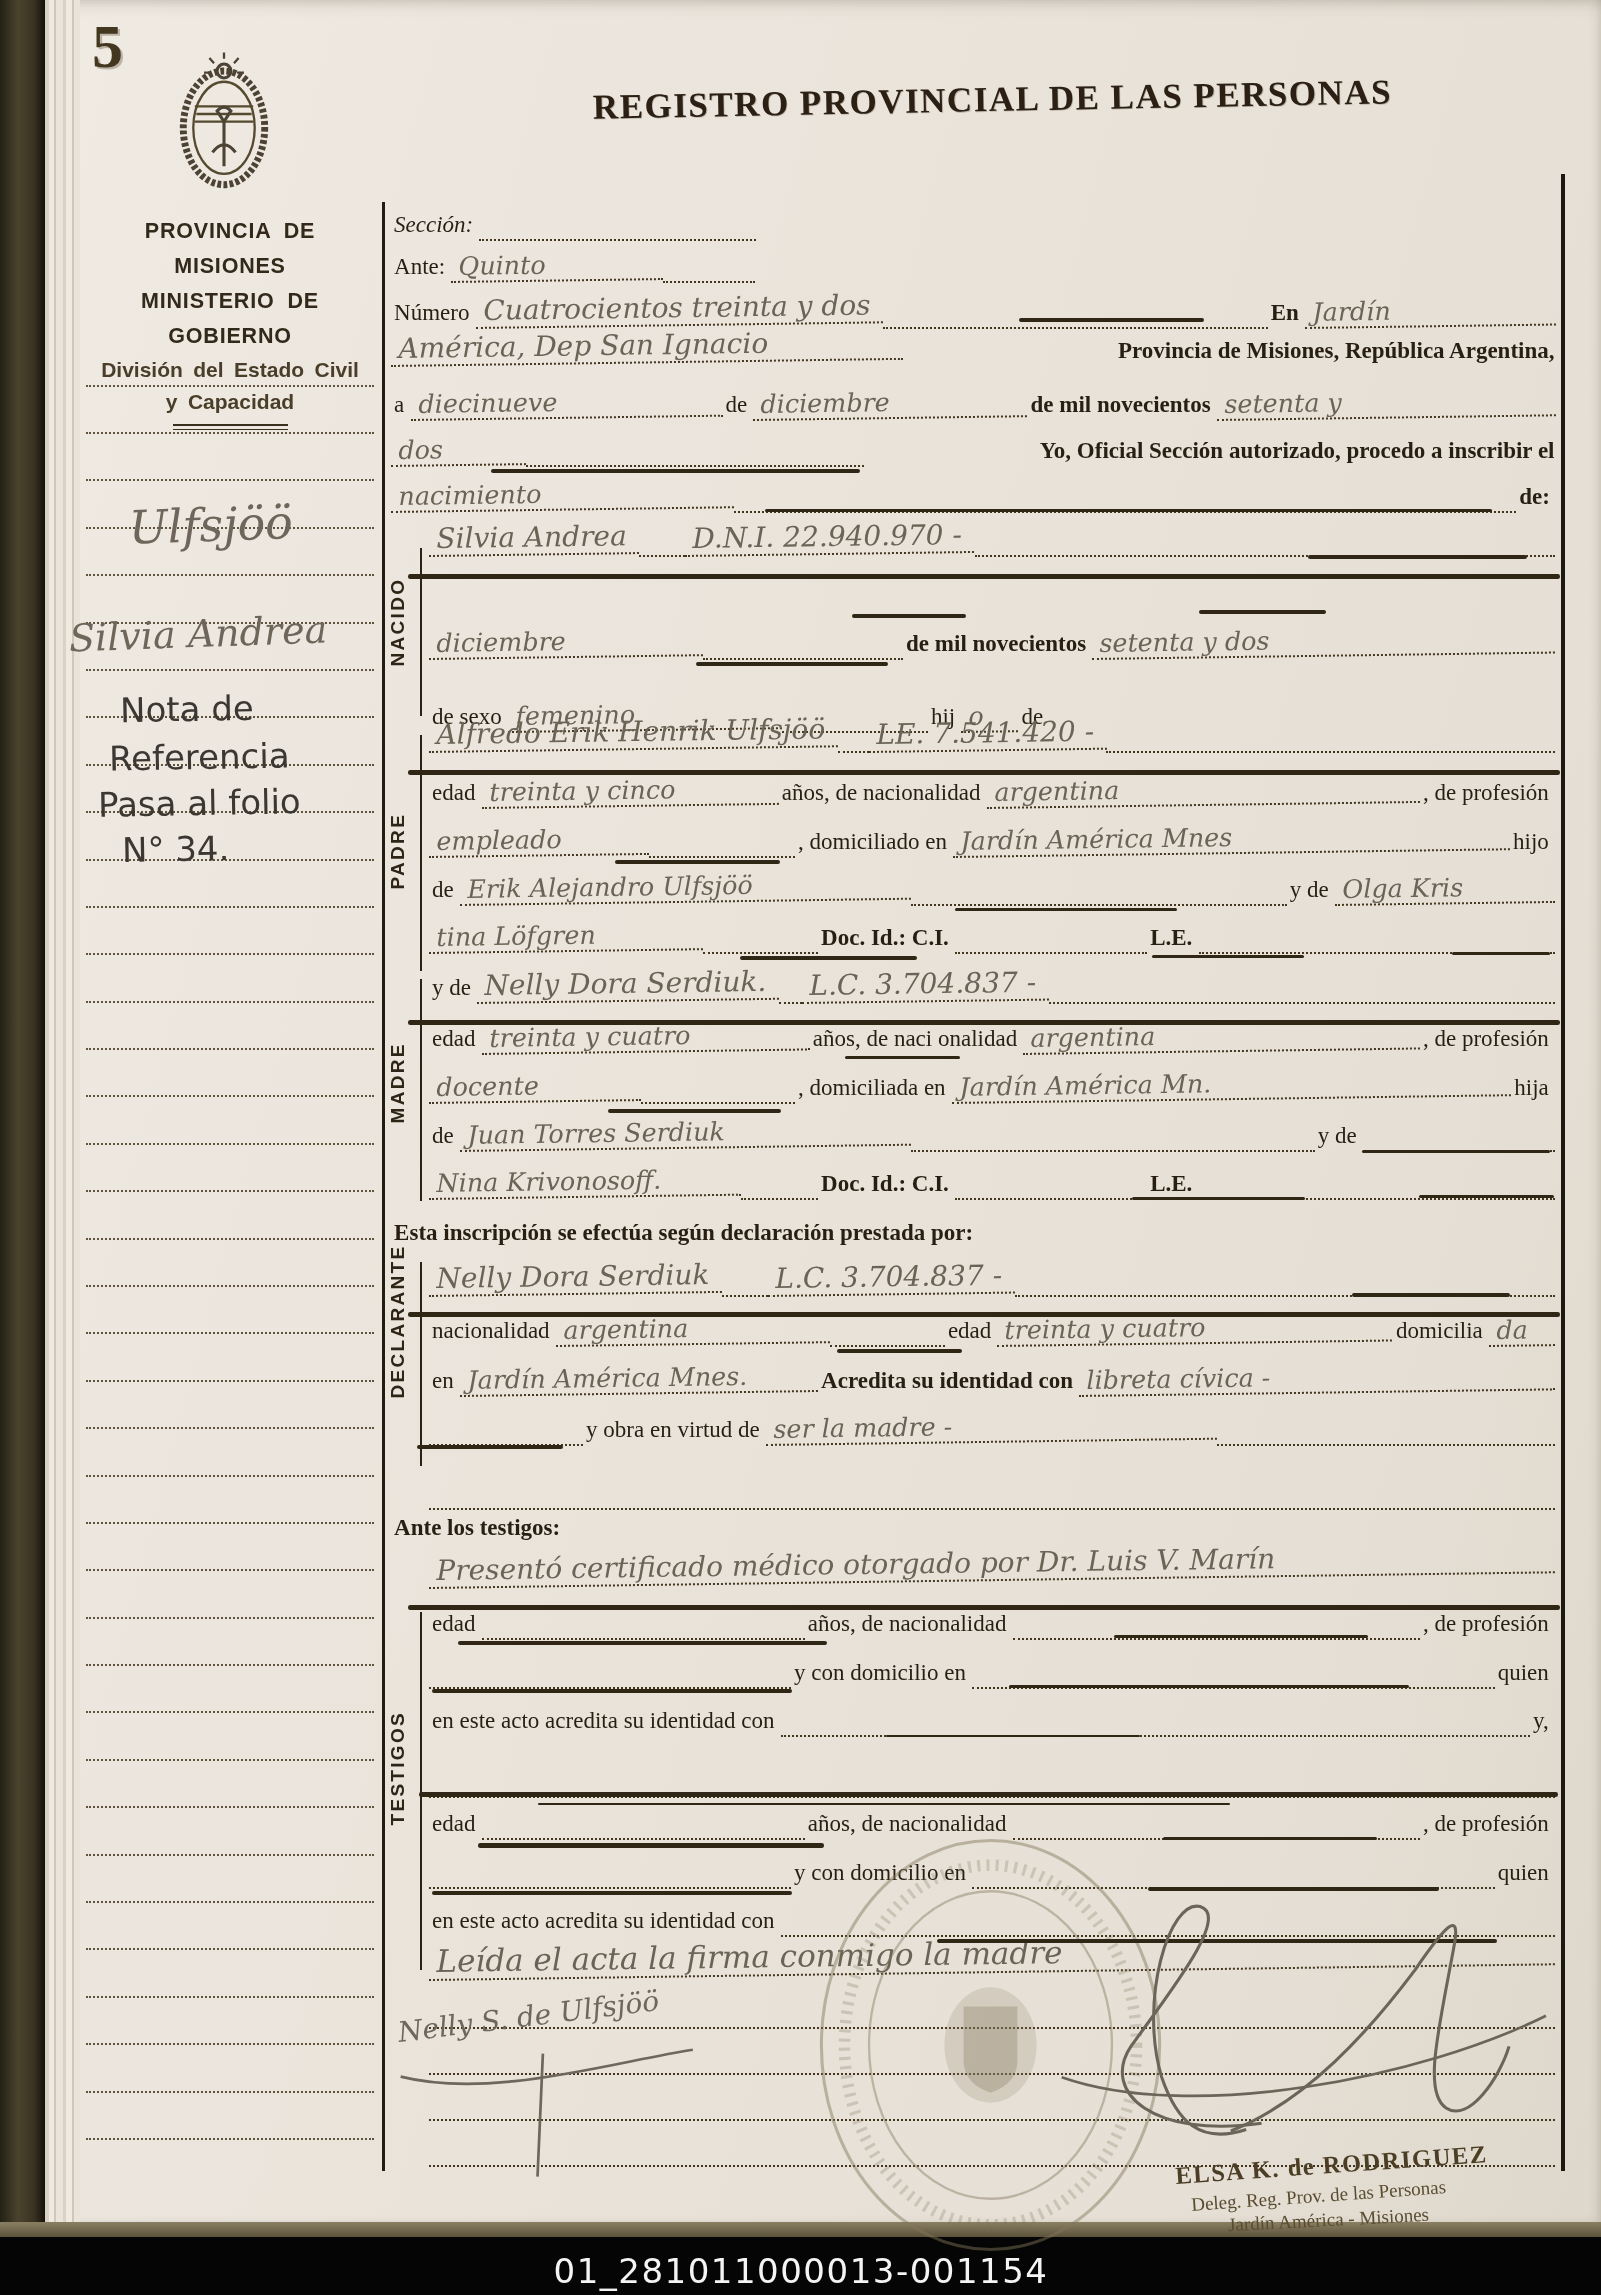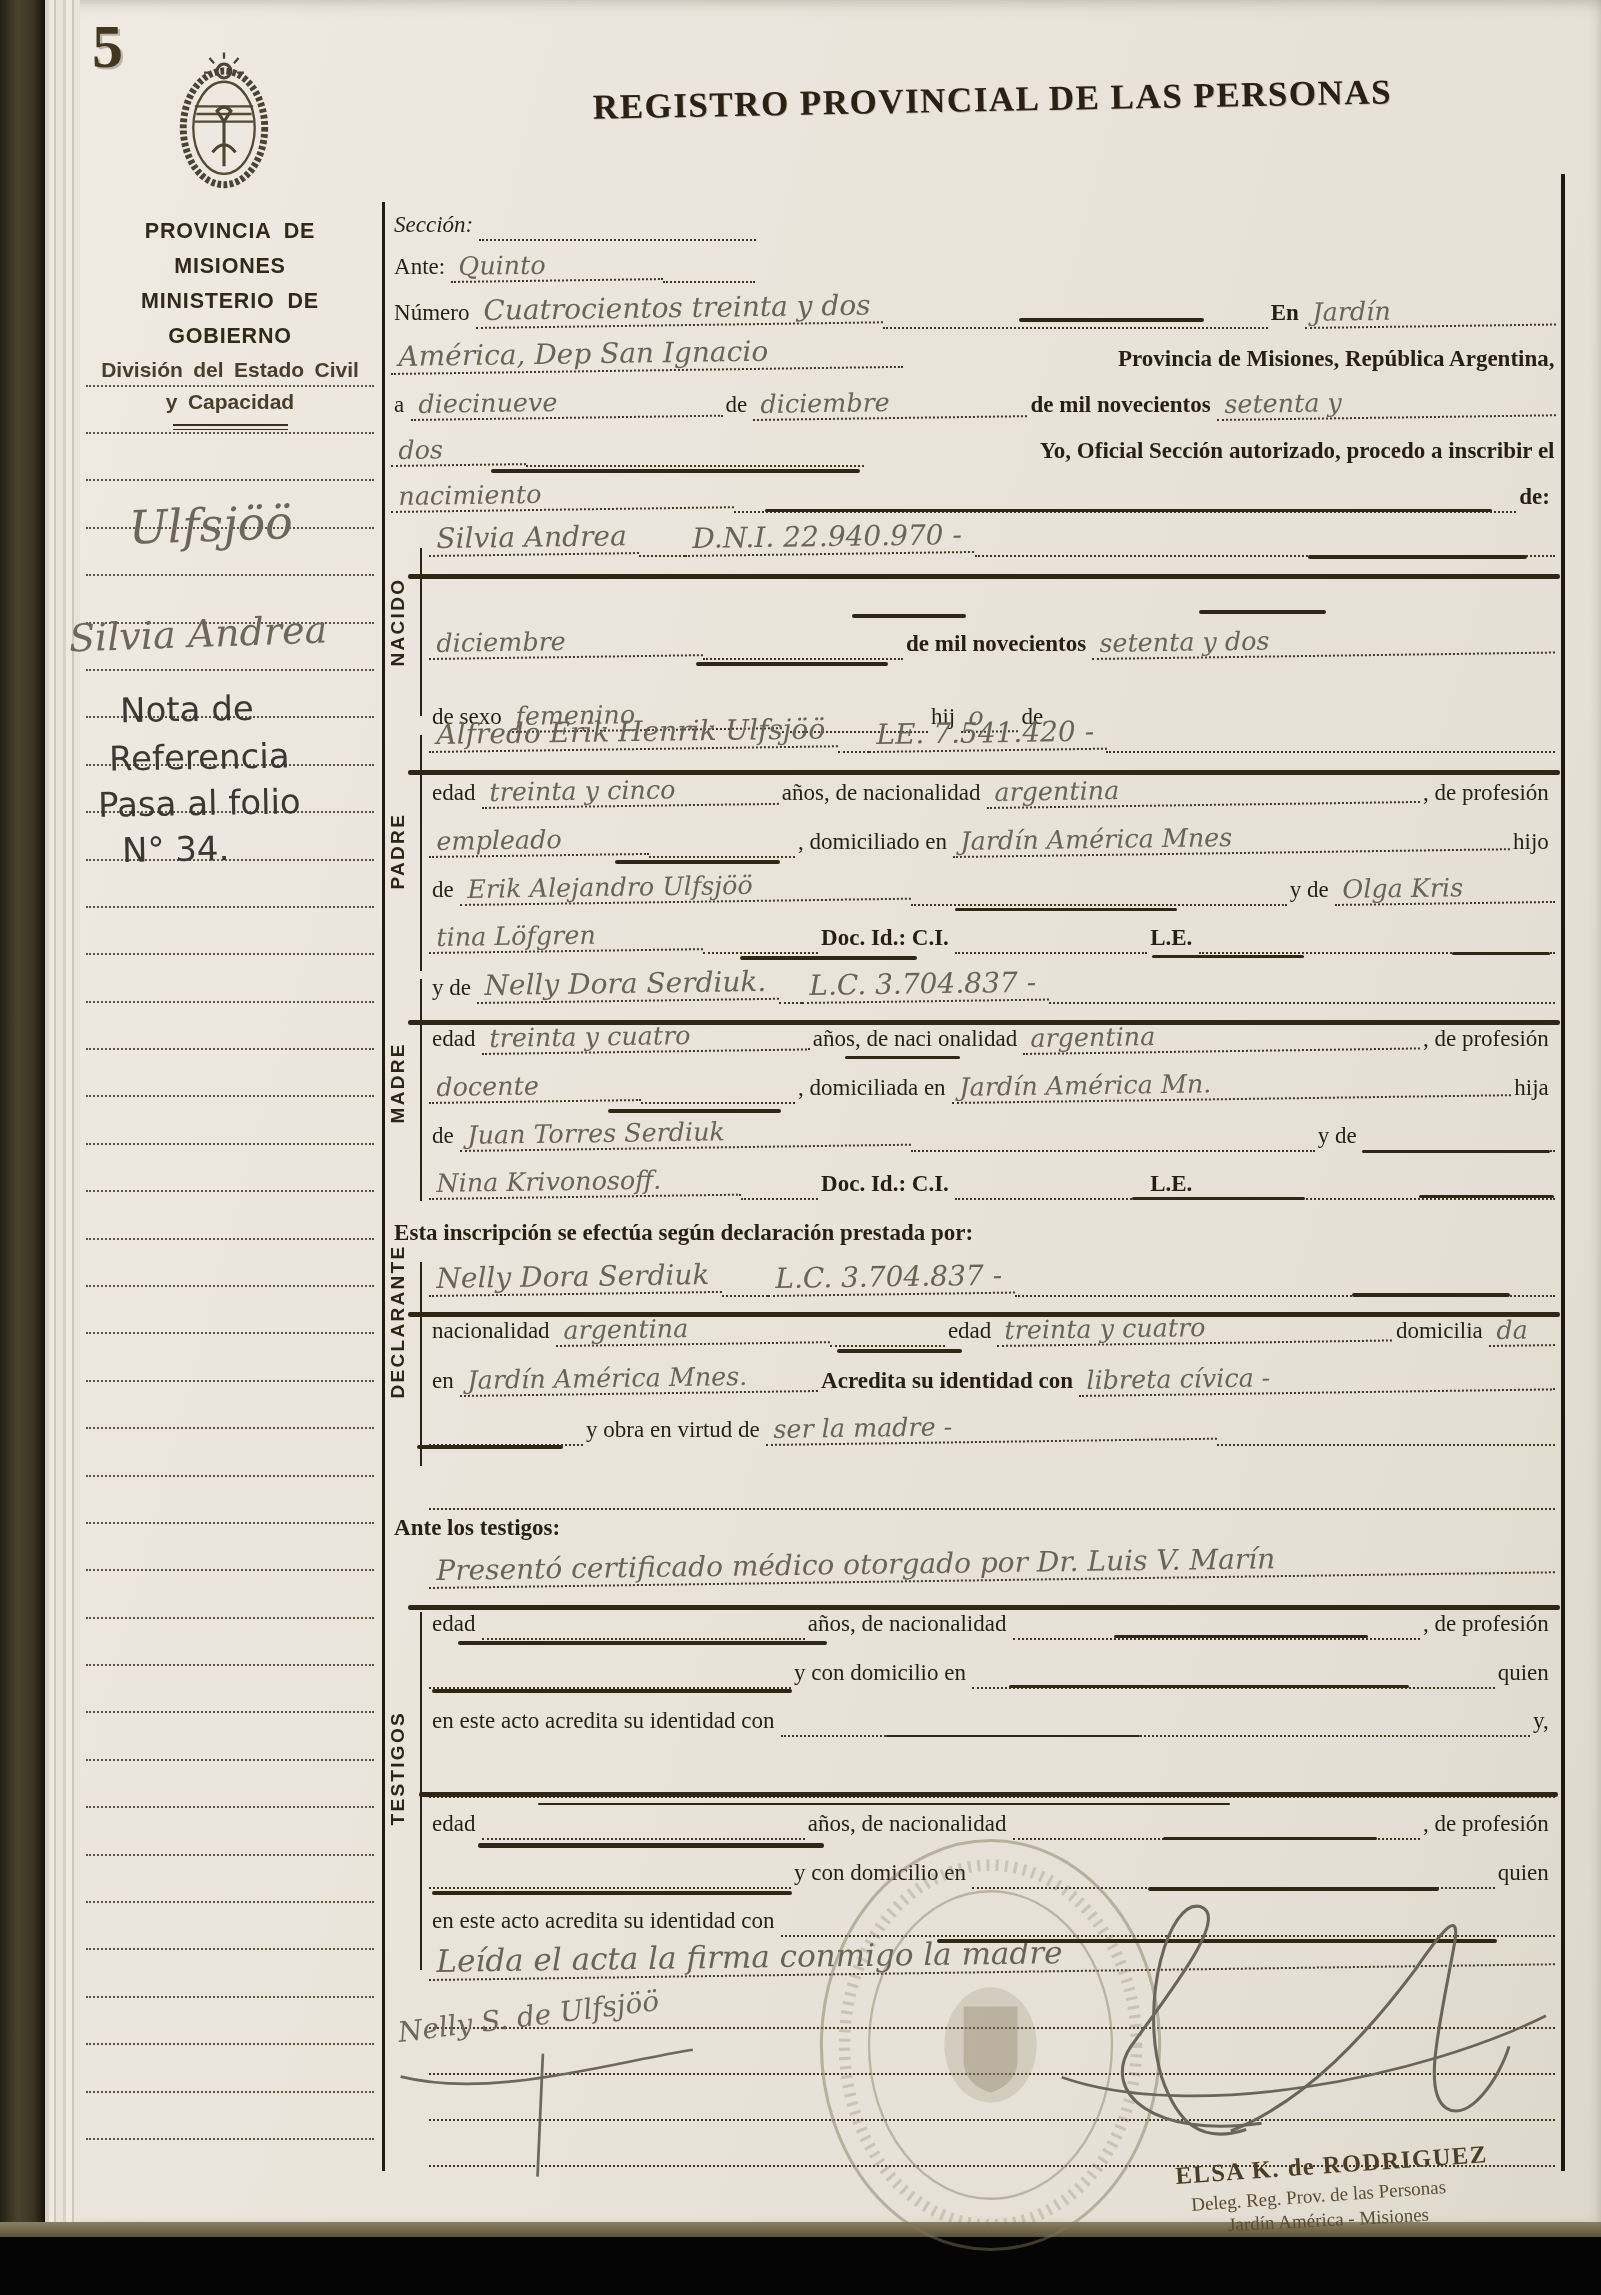--- a/index.html
+++ b/index.html
@@ -127,21 +127,21 @@
     <span class="fl" style="flex:0 0 92px;"></span>
     <span class="sp"></span>
   </div>
   <div class="row wide" style="top:294px;">
     <span class="p">Número</span>
     <span class="hw" style="font-size:28px;">Cuatrocientos treinta y dos</span>
     <span class="flx"></span>
     <span class="p" style="font-weight:bold;">En</span>
     <span class="hw" style="flex:0 0 231px;">Jardín</span>
   </div>
-  <div class="row wide" style="top:340px;">
+  <div class="row wide" style="top:332px;">
     <span class="hw" style="font-size:28px;flex:0 0 492px;">América, Dep San Ignacio</span>
     <span class="pr" style="font-weight:bold;">Provincia de Misiones, República Argentina,</span>
   </div>
   <div class="row wide" style="top:386px;">
     <span class="p">a</span>
     <span class="hw" style="flex:0 0 292px;">diecinueve</span>
     <span class="p">de</span>
     <span class="hw" style="flex:0 0 254px;">diciembre</span>
     <span class="p" style="font-weight:bold;">de mil novecientos</span>
     <span class="hw" style="flex:1 1 auto;">setenta y</span>
@@ -364,20 +364,21 @@
     <path d="M260 330 C360 290 440 200 500 120 C540 62 560 40 550 92 C530 200 510 280 540 300 C570 320 610 260 622 220" fill="none" stroke="#6b6459" stroke-width="4"></path>
     <path d="M40 260 C210 320 510 260 670 180" fill="none" stroke="#6b6459" stroke-width="3.5"></path>
   </svg>
 
   <div class="stamp-name" style="left:1175px;top:2151px;font-size:24.6px;letter-spacing:1.5px;transform:rotate(-4deg);">ELSA K. de RODRIGUEZ</div>
   <div class="stamp-name" style="left:1191px;top:2185px;font-size:19px;font-weight:normal;color:#5a4c30;transform:rotate(-4deg);">Deleg. Reg. Prov. de las Personas</div>
   <div class="stamp-name" style="left:1228px;top:2209px;font-size:19px;font-weight:normal;color:#5a4c30;transform:rotate(-3deg);">Jardín América - Misiones</div>
 
   <div id="bottomedge"></div>
   <div id="blackbar"></div>
+  <div class="barcode-text">01_281011000013-001154</div>
 <div class="mline" style="top: 385px;"></div>
     <div class="mline" style="top: 432px;"></div>
     <div class="mline" style="top: 479px;"></div>
     <div class="mline" style="top: 527px;"></div>
     <div class="mline" style="top: 574px;"></div>
     <div class="mline" style="top: 622px;"></div>
     <div class="mline" style="top: 669px;"></div>
     <div class="mline" style="top: 716px;"></div>
     <div class="mline" style="top: 764px;"></div>
     <div class="mline" style="top: 811px;"></div>

